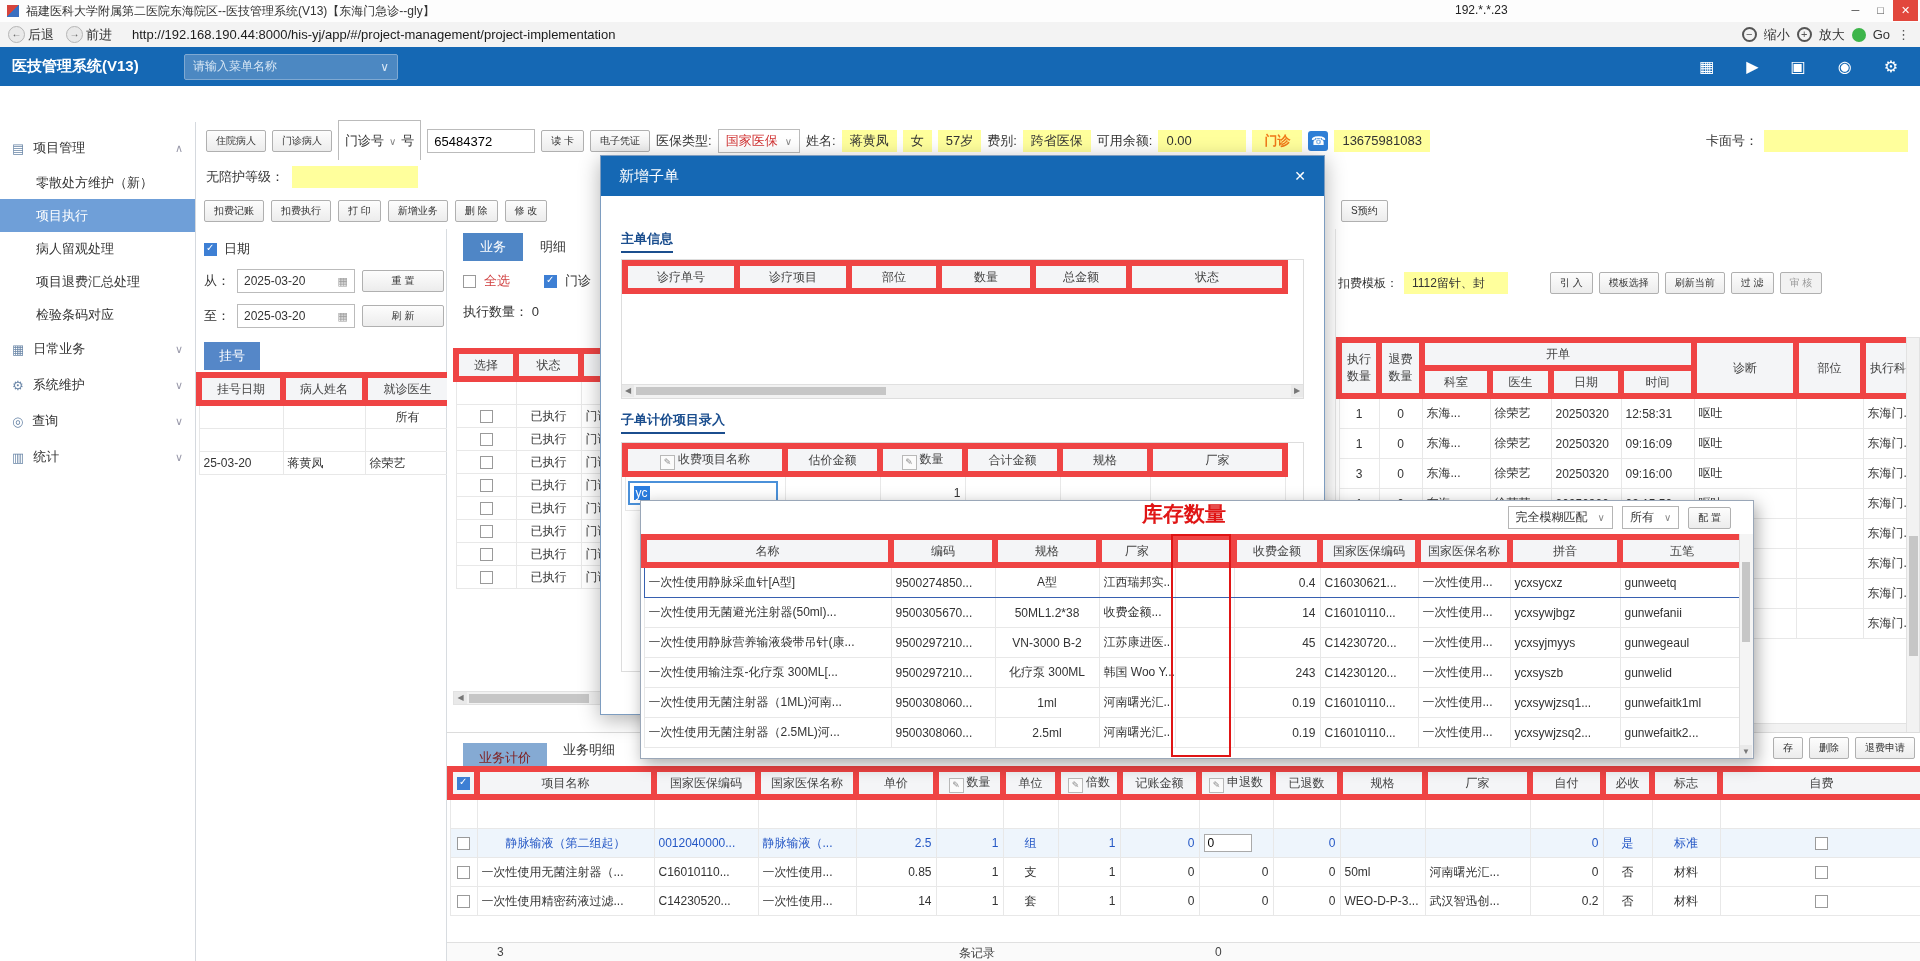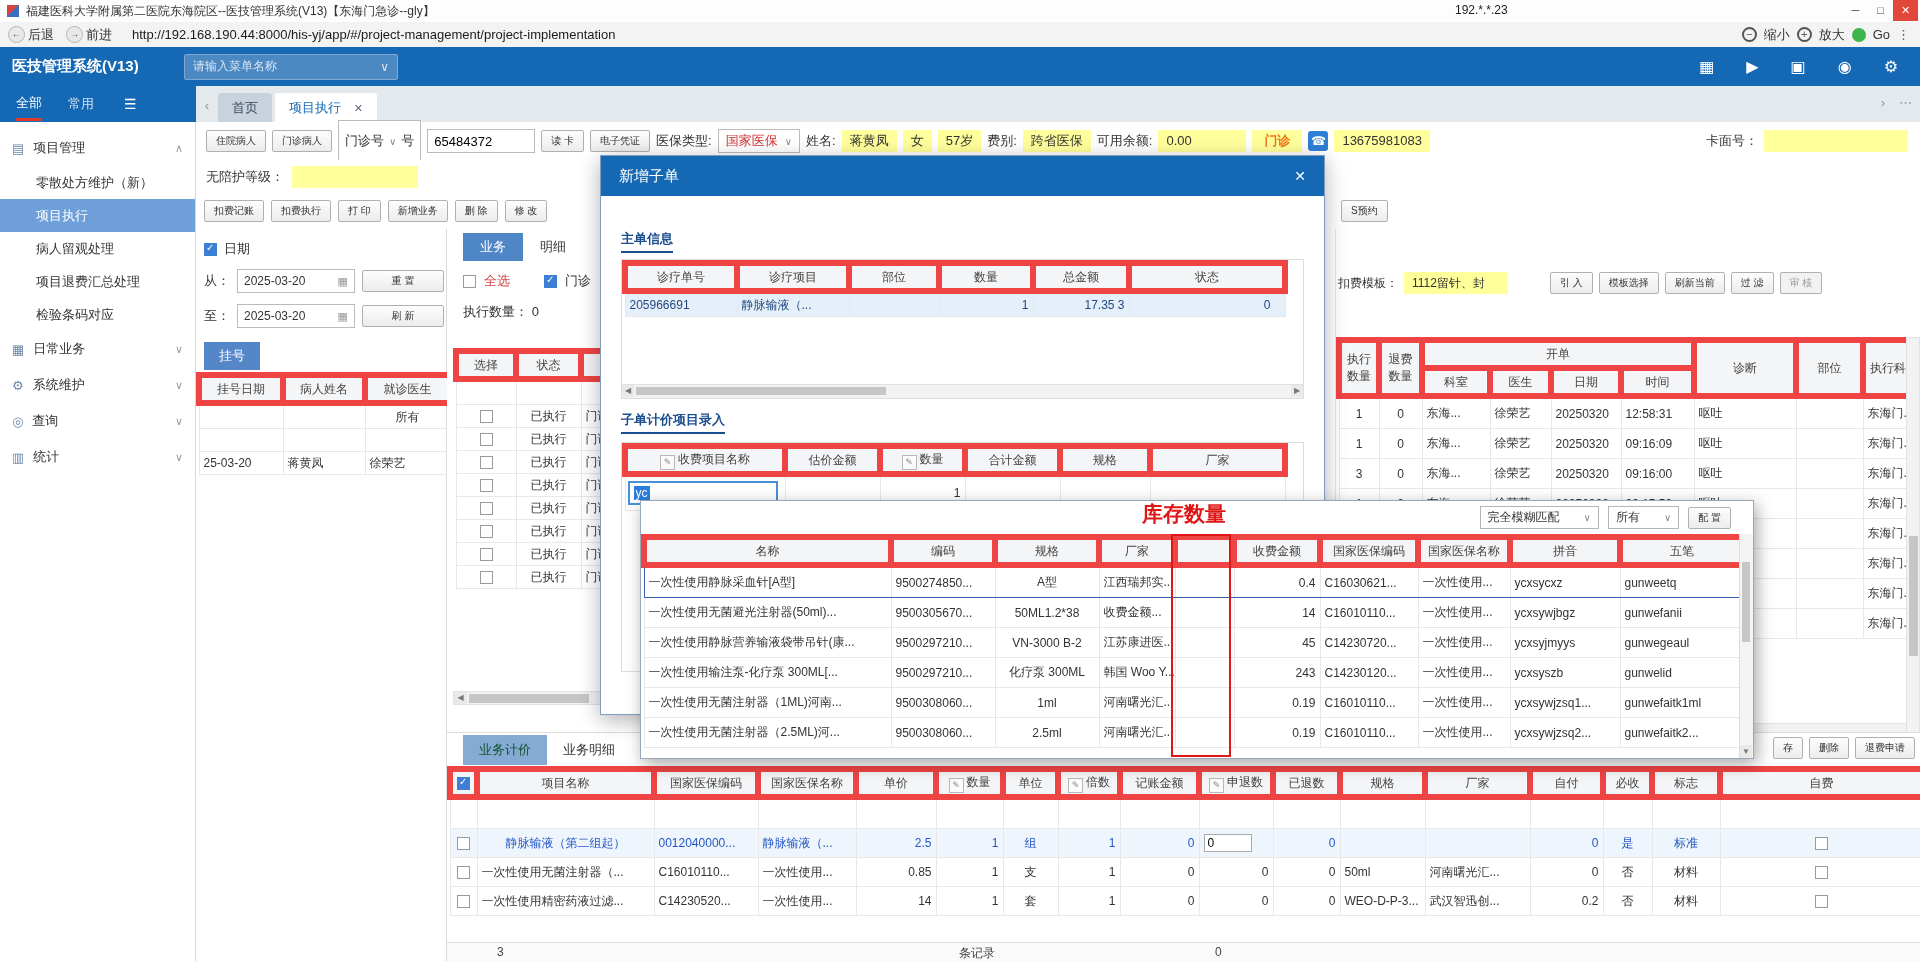--- a/index.html
+++ b/index.html
@@ -128,21 +128,21 @@
   .righttable{position:absolute;left:1335px;top:229px;width:585px;height:503px;background:#fff;
               border-left:1px solid #e6e6e6;box-sizing:border-box;}
   .template-row{position:absolute;top:43px;left:2px;display:flex;gap:6px;align-items:center;font-size:12px;}
   .rt-table{position:absolute;top:108px;left:0;width:571px;}
   .rt-table td{height:29px;}
 
   
   .bottompanel{position:absolute;left:447px;top:732px;right:0;bottom:0;border-top:1px solid #dcdcdc;background:#fff;}
   .bp-tabs{display:flex;margin-left:16px;margin-top:2px;}
   .bptab{padding:6px 16px;font-size:13px;cursor:pointer;}
-  .bptab.active{background:#85aad3;color:#14532d;}
+  .bptab.active{background:#85aad3;color:#7f1d1d;margin-top:8px;}
   .bp-btns{position:absolute;right:5px;top:4px;display:flex;gap:6px;}
   .bp-table{position:absolute;top:33px;left:0;width:1473px;}
   .bp-table td{height:28px;}
   .row-sel td{background:#eef5fc;color:#2457c5;}
   .blue-link{color:#2457c5;cursor:pointer;text-align:center;}
   .num{text-align:right;}
   .ctr{text-align:center;}
   .edit-ico{display:inline-block;width:13px;height:13px;border:1px solid #b8b8b8;background:#fbfbfb;
             color:#888;font-size:9px;line-height:12px;text-align:center;margin-right:3px;vertical-align:-2px;}
   .small-num-input{width:48px;height:18px;border:1px solid #aaa;font-size:12px;padding:0 3px;box-sizing:border-box;}
@@ -165,21 +165,21 @@
   .mrow td{background:#e4effa;color:#25497e;}
   .hscroll{position:absolute;left:0;right:0;bottom:0;height:13px;background:#f2f2f2;border-top:1px solid #e0e0e0;}
   .yc-input{width:150px;height:24px;border:2px solid #4a90d9;display:flex;align-items:center;
             padding:0 4px;background:#fff;box-sizing:border-box;margin:2px;}
   .yc-input .seltxt{background:#2b7de0;color:#fff;padding:0 2px;font-size:12px;}
 
   
   .popup{position:absolute;left:640px;top:500px;width:1114px;height:259px;background:#fff;
          border:1px solid #9aa7b8;box-shadow:3px 5px 16px rgba(0,0,0,.35);z-index:50;box-sizing:border-box;}
   .popup-controls{height:33px;display:flex;align-items:center;justify-content:flex-end;gap:9px;padding-right:22px;}
-  .pselect{border:1px solid #b5b5b5;height:23px;display:flex;align-items:center;padding:0 7px;gap:24px;
+  .pselect{border:1px solid #b5b5b5;height:23px;display:flex;align-items:center;padding:0 7px;gap:10px;
            font-size:12px;background:#fff;box-sizing:border-box;cursor:pointer;}
   .pselect .caret{color:#888;font-size:10px;}
   .ptable{position:absolute;top:33px;left:0;width:1100px;}
   .ptable td{height:29px;}
   .prow.sel td{border-top:1px solid #3760b0;border-bottom:1px solid #3760b0;}
   .prow.sel td:first-child{border-left:1px solid #3760b0;}
   .prow.sel td:last-child{border-right:1px solid #3760b0;}
   .pop-vscroll{position:absolute;top:33px;right:0;width:13px;bottom:0;background:#f4f4f4;border-left:1px solid #ddd;}
 
   
@@ -229,41 +229,20 @@
     </span>
     <span class="header-icons">
       <span class="hicon">▦</span>
       <span class="hicon">▶</span>
       <span class="hicon">▣</span>
       <span class="hicon">◉</span>
       <span class="hicon">⚙</span>
     </span>
   </div>
 
-  <div class="navrow">
-    <div class="nav-left">
-      <span class="nav-all">全部</span>
-      <span class="nav-common">常用</span>
-      <span class="nav-burger">☰</span>
-    </div>
-    <div class="tabstrip">
-      <span class="tab-chevron">‹</span>
-      <span class="tab">
-        <span>首页</span>
-      </span>
-      <span class="tab active">
-        <span>项目执行</span>
-        <span class="x">✕</span>
-      </span>
-    </div>
-    <span class="tabstrip-right">
-      <span>›</span>
-      <span>⋯</span>
-    </span>
-  </div>
 
   <div class="sidebar">
     <div class="side-group">
       <span class="gi">▤</span>
       <span>项目管理</span>
       <span class="caret">∧</span>
     </div>
     <div class="side-item">零散处方维护（新）</div>
     <div class="side-item sel">项目执行</div>
     <div class="side-item">病人留观处理</div>
@@ -763,28 +742,20 @@
             </colgroup>
           <tbody>
               <tr>
             <th>诊疗单号</th>
             <th>诊疗项目</th>
             <th>部位</th>
             <th>数量</th>
             <th>总金额</th>
             <th>状态</th>
           </tr>
-          <tr class="mrow">
-            <td>205966691</td>
-            <td>静脉输液（...</td>
-            <td></td>
-            <td class="num">1</td>
-            <td class="num">17.35 3</td>
-            <td class="num" style="padding-right:14px;">0</td>
-          </tr>
         </tbody>
           </table>
         <div class="hscroll">
           <span class="sb-arrow" style="left:0;top:0;width:12px;height:12px;line-height:12px;">◀</span>
           <span class="sb-thumb" style="left:14px;top:2px;width:250px;height:8px;"></span>
           <span class="sb-arrow" style="right:0;top:0;width:12px;height:12px;line-height:12px;">▶</span>
         </div>
       </div>
       <div class="m2"><span class="msection">子单计价项目录入</span></div>
       <div class="sub-box">

